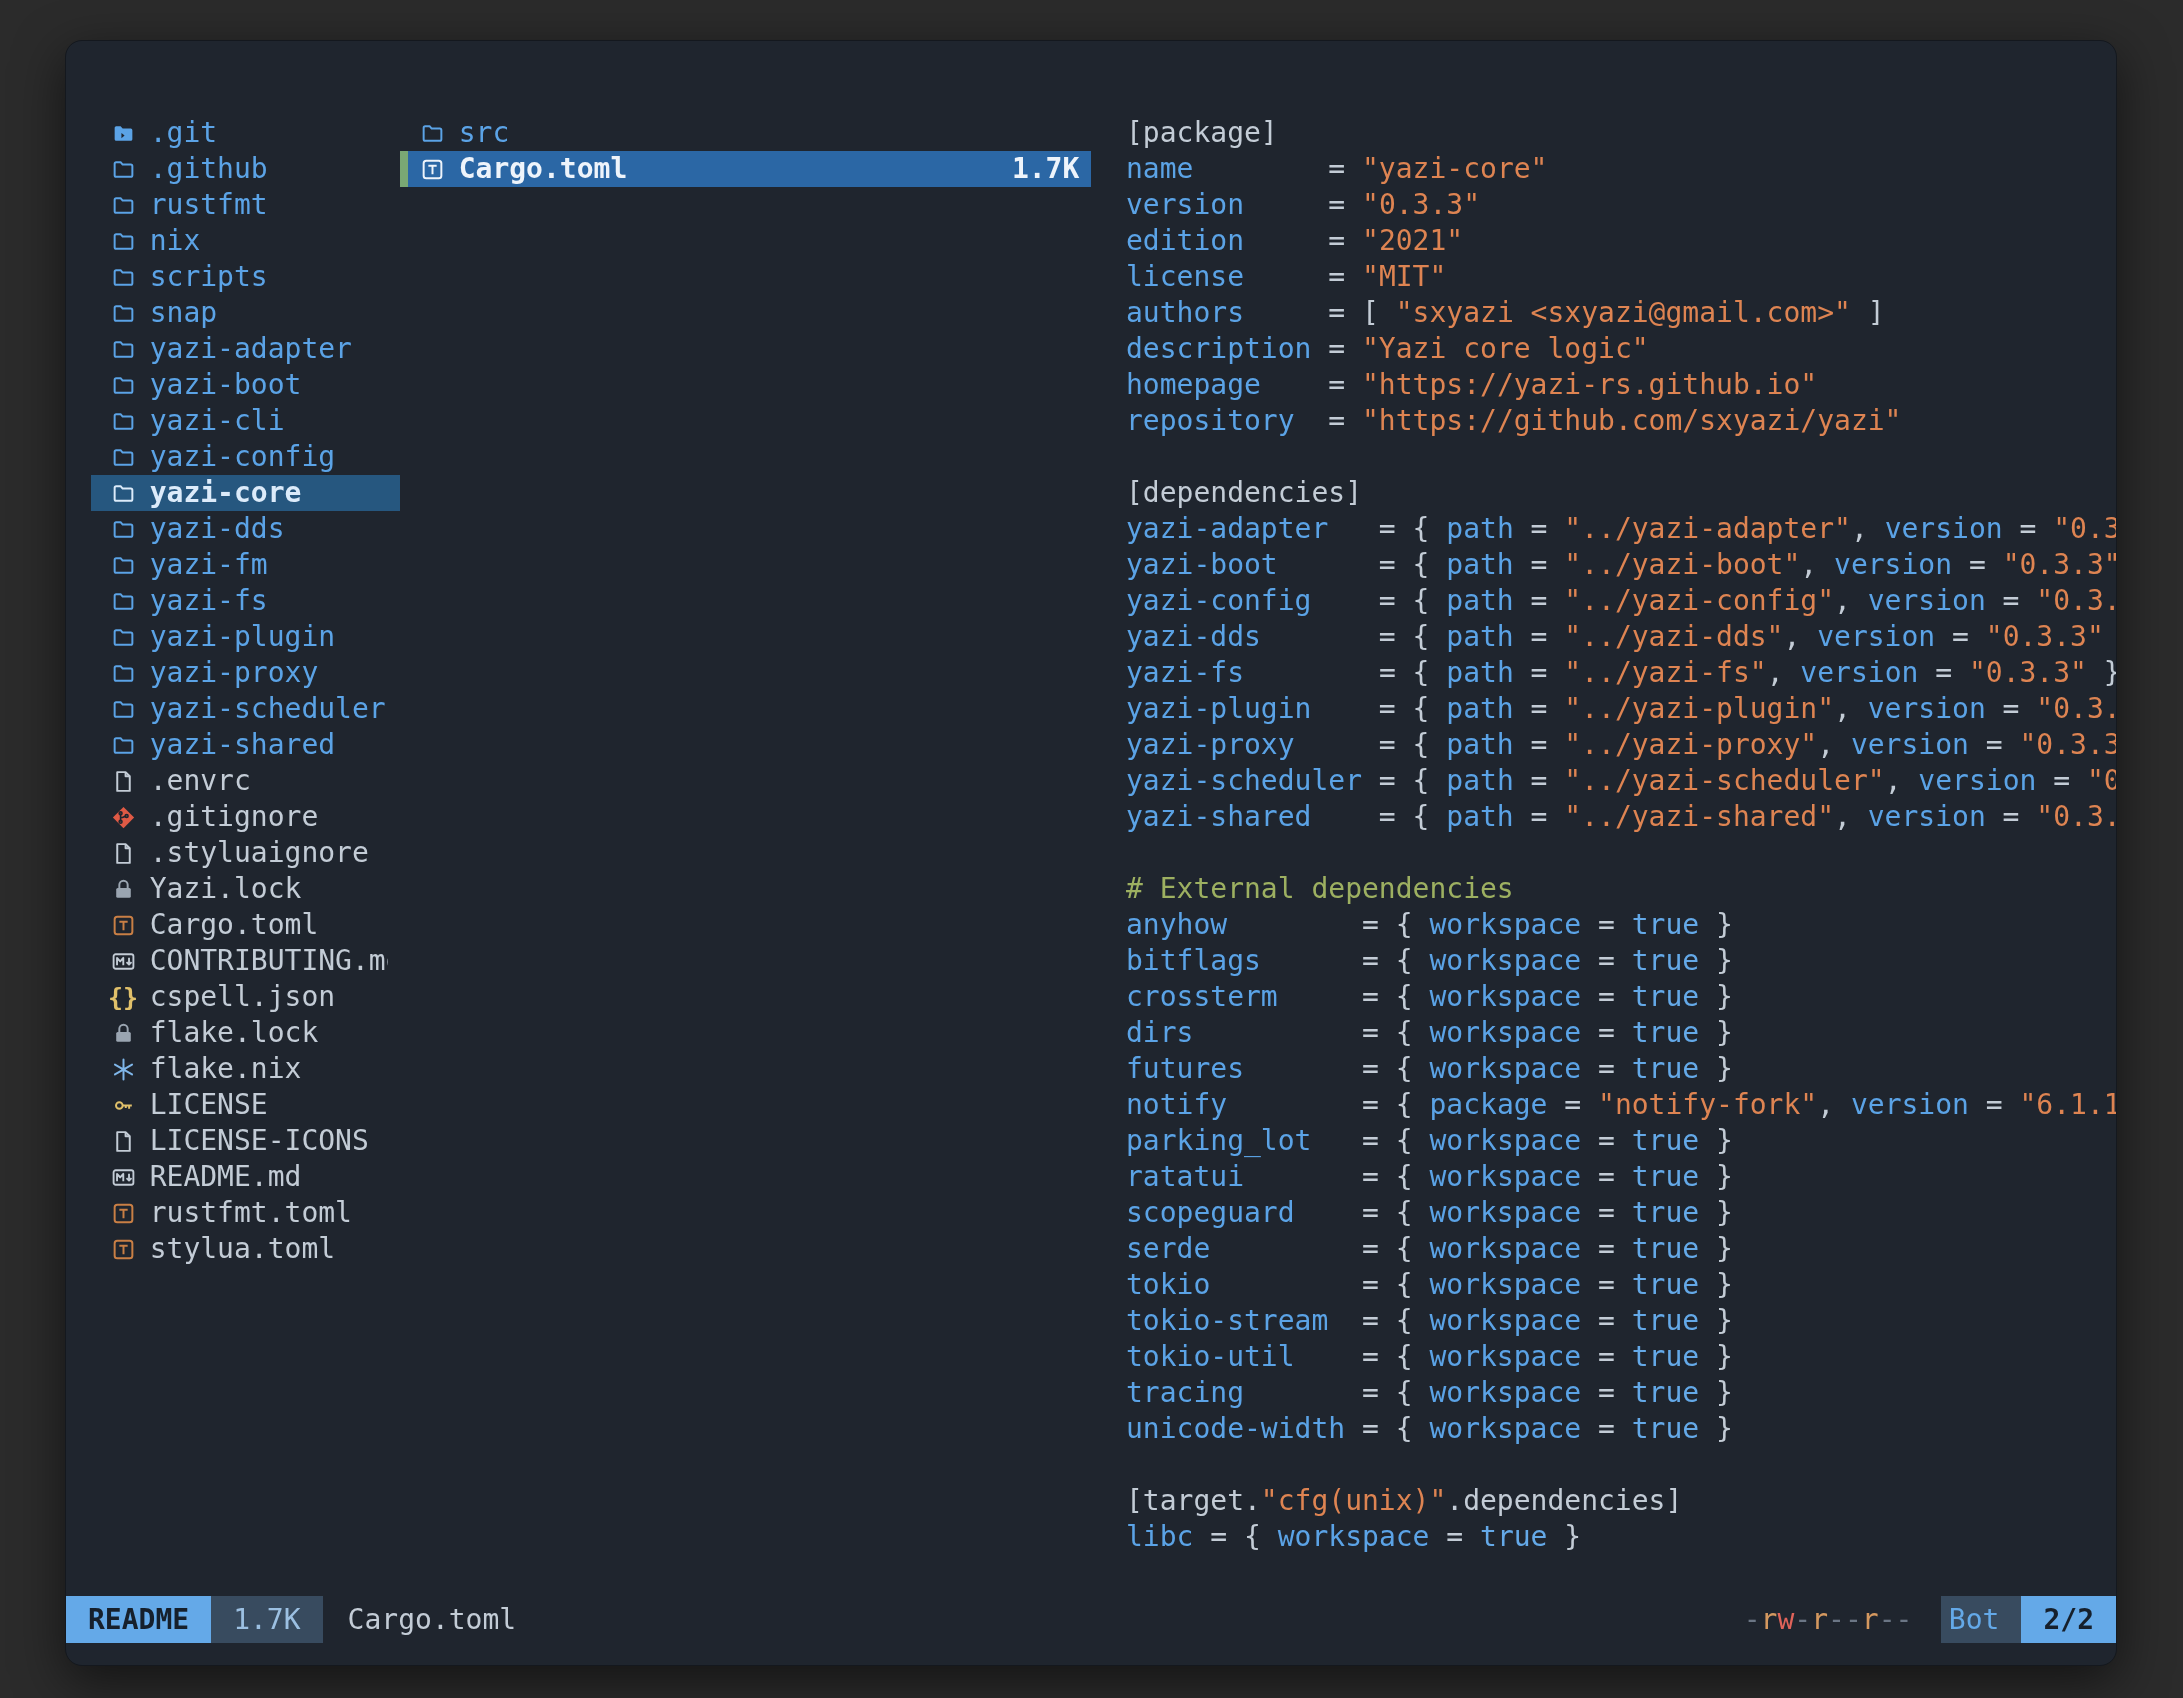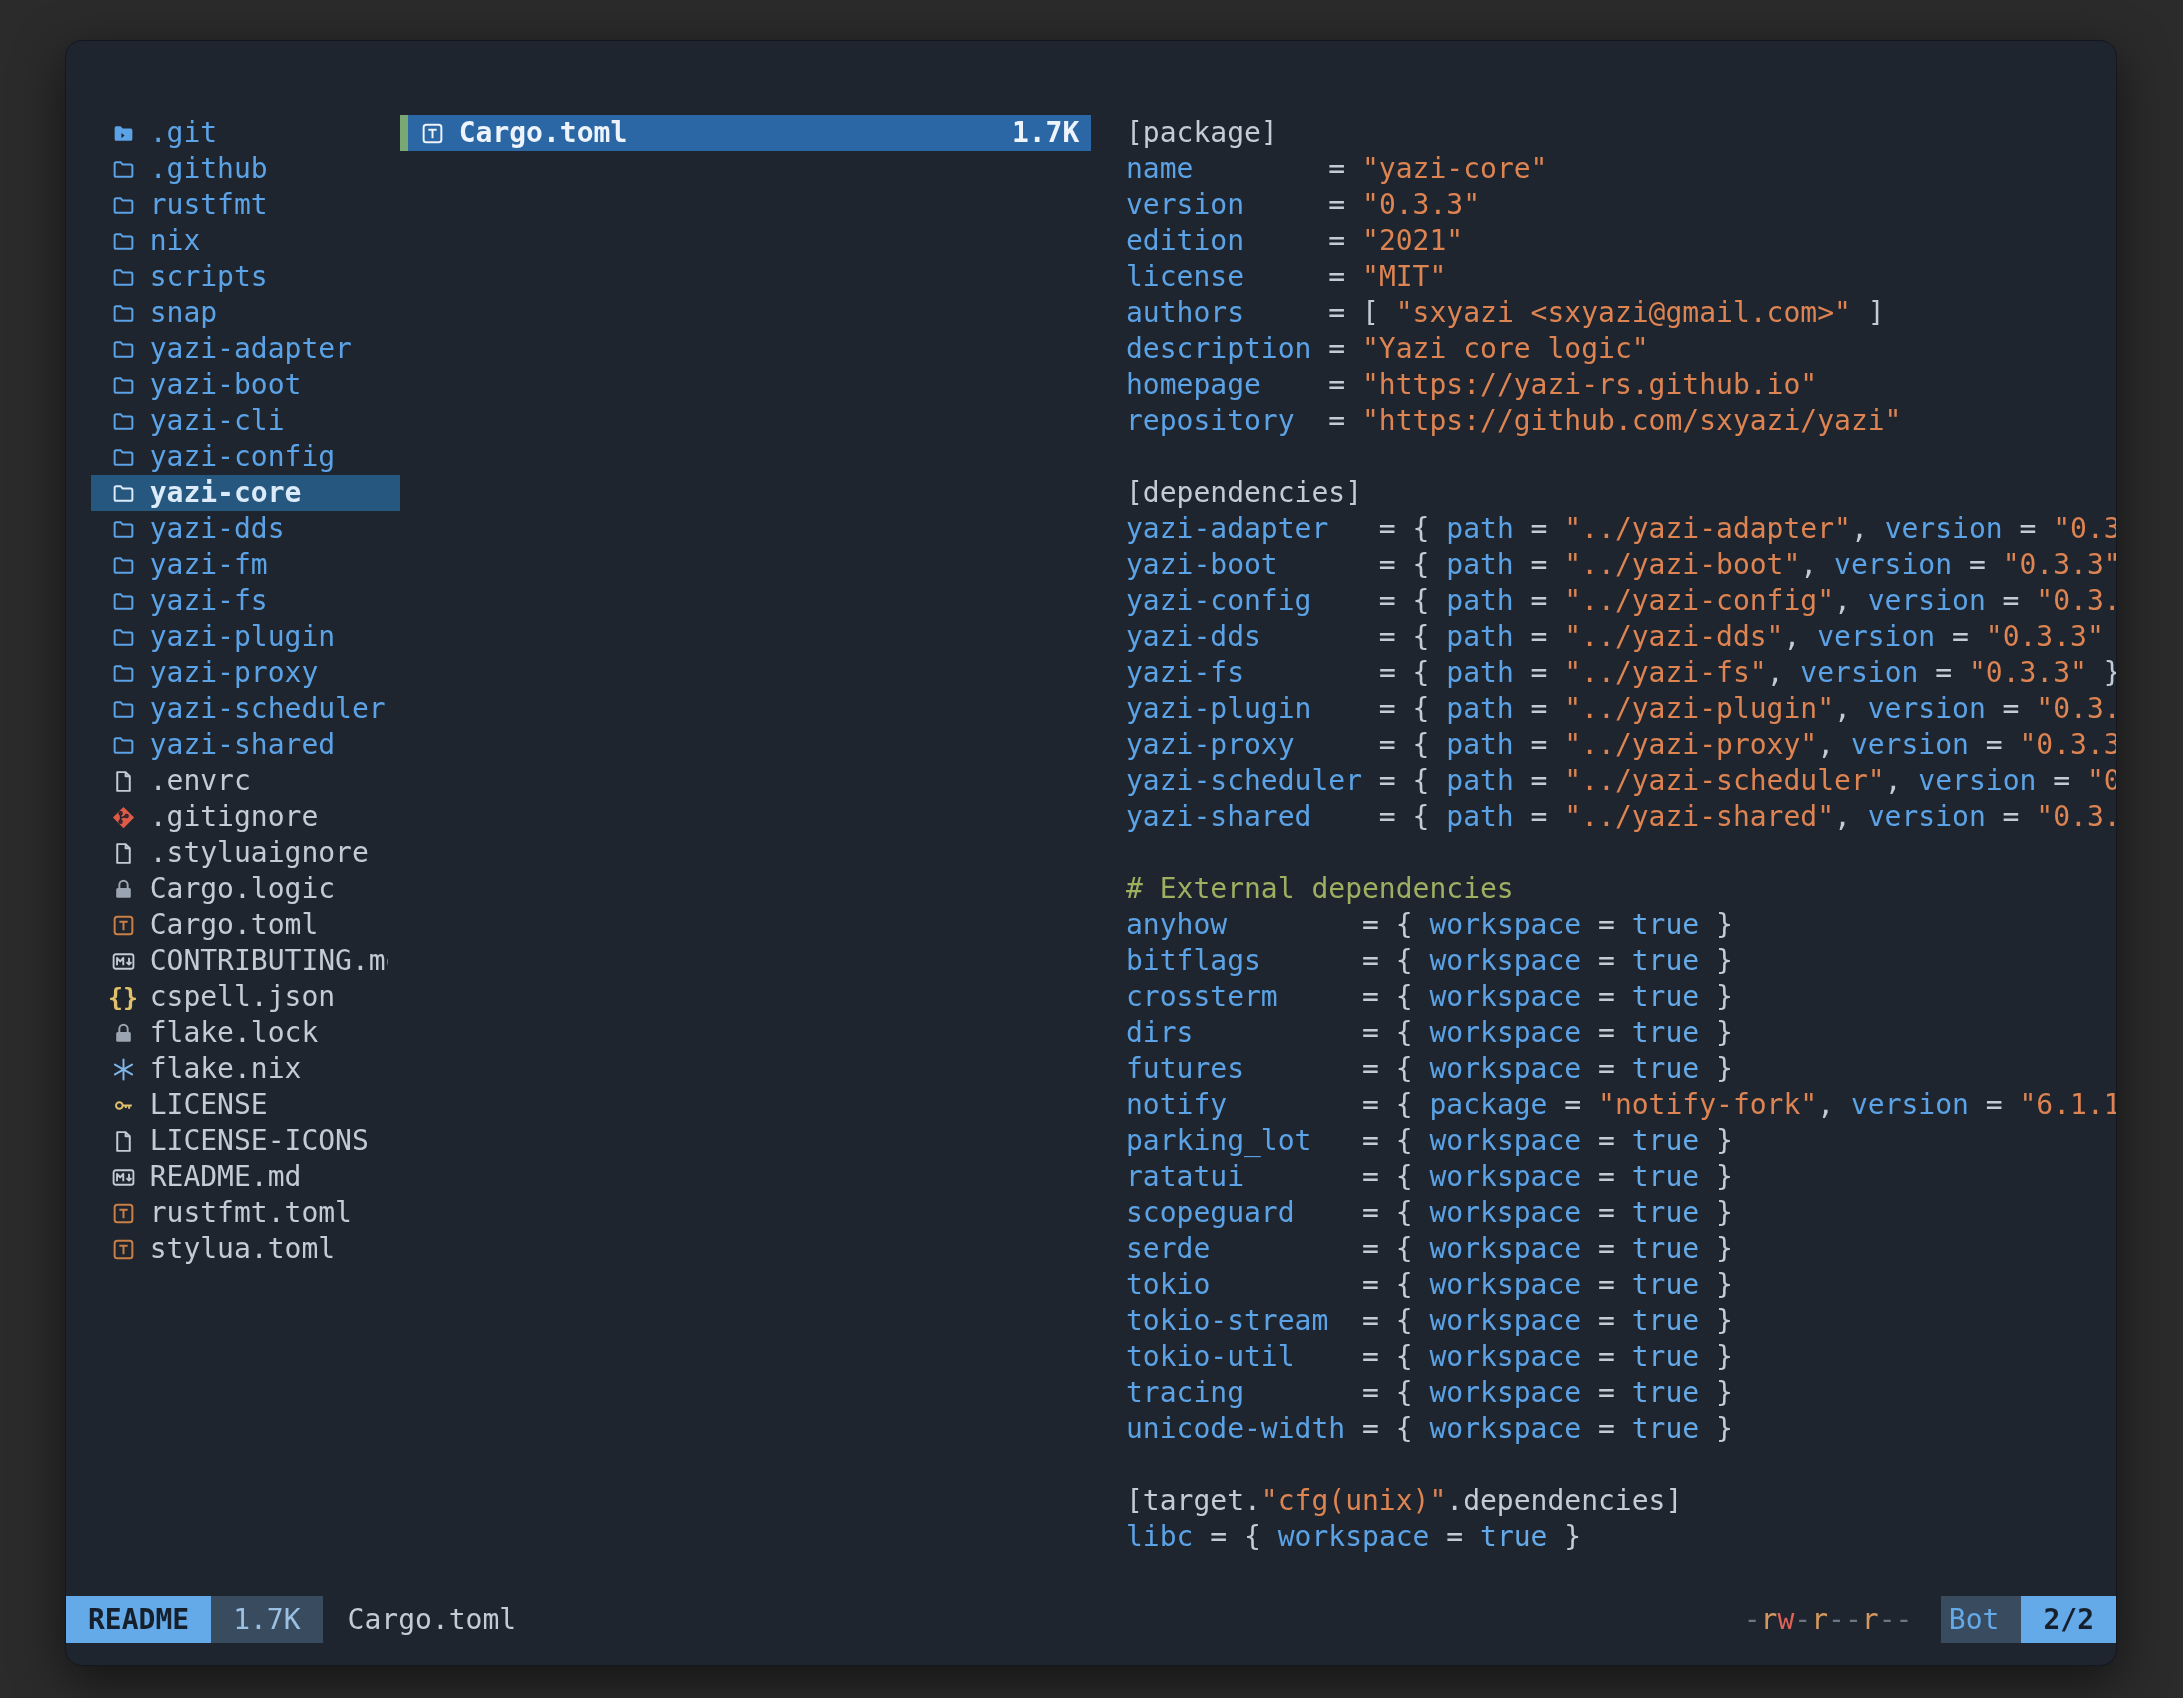--- a/index.html
+++ b/index.html
@@ -159,21 +159,21 @@
                   <circle cx="15" cy="10.6" r="1.4"></circle>
                 </g>
               </svg></span><span class="label">.gitignore</span></div>
           <div class="row file"><span class="icon file-icon"><svg viewBox="0 0 24 24" fill="none" stroke="currentColor" stroke-width="1.9" stroke-linejoin="round">
                 <path d="M6 3h8l4 4v14H6z"></path>
                 <path d="M14 3v4h4"></path>
               </svg></span><span class="label">.styluaignore</span></div>
           <div class="row file"><span class="icon lock-icon"><svg viewBox="0 0 24 24">
                 <rect x="5" y="10.5" width="14" height="9.5" rx="1.5" fill="currentColor"></rect>
                 <path d="M8 10.5V7.5a4 4 0 0 1 8 0v3" fill="none" stroke="currentColor" stroke-width="1.9"></path>
-              </svg></span><span class="label">Cargo.logic</span></div>
+              </svg></span><span class="label">Yazi.lock</span></div>
           <div class="row file"><span class="icon toml-icon"><svg viewBox="0 0 24 24" fill="none" stroke="currentColor" stroke-width="1.9">
                 <rect x="3.5" y="3.5" width="17" height="17" rx="2.5"></rect>
                 <path d="M8 8.5h8M12 8.5V16.5"></path>
               </svg></span><span class="label">Cargo.toml</span></div>
           <div class="row file"><span class="icon markdown-icon"><svg viewBox="0 0 24 24" fill="none" stroke="currentColor" stroke-width="1.8" stroke-linejoin="round">
                 <rect x="2.5" y="5" width="19" height="14" rx="2"></rect>
                 <path d="M5.8 15.5v-7l3 3.4 3-3.4v7"></path>
                 <path d="M17.3 8.5v6.3M14.9 12.6l2.4 2.4 2.4-2.4"></path>
               </svg></span><span class="label">CONTRIBUTING.md</span></div>
           <div class="row file"><span class="icon json-icon"><span class="braces">{}</span></span><span class="label">cspell.json</span></div>
@@ -202,20 +202,23 @@
                 <path d="M8 8.5h8M12 8.5V16.5"></path>
               </svg></span><span class="label">rustfmt.toml</span></div>
           <div class="row file"><span class="icon toml-icon"><svg viewBox="0 0 24 24" fill="none" stroke="currentColor" stroke-width="1.9">
                 <rect x="3.5" y="3.5" width="17" height="17" rx="2.5"></rect>
                 <path d="M8 8.5h8M12 8.5V16.5"></path>
               </svg></span><span class="label">stylua.toml</span></div>
         </div>
     </div>
     <div class="panel-mid">
       <div class="list">
+          <div class="row dir"><span class="icon folder-icon"><svg viewBox="0 0 24 24" fill="none" stroke="currentColor" stroke-width="1.9" stroke-linejoin="round">
+                <path d="M3.5 6.5a1.5 1.5 0 0 1 1.5-1.5h4.2l2 2.3H19a1.5 1.5 0 0 1 1.5 1.5v8.7a1.5 1.5 0 0 1-1.5 1.5H5a1.5 1.5 0 0 1-1.5-1.5z"></path>
+              </svg></span><span class="label">src</span></div>
           <div class="row file selected"><span class="marker"></span><span class="icon toml-icon"><svg viewBox="0 0 24 24" fill="none" stroke="currentColor" stroke-width="1.9">
                 <rect x="3.5" y="3.5" width="17" height="17" rx="2.5"></rect>
                 <path d="M8 8.5h8M12 8.5V16.5"></path>
               </svg></span><span class="label">Cargo.toml</span><span class="size">1.7K</span></div>
         </div>
     </div>
     <div class="panel-right">
       <div class="code"><div class="cline"><span class="tok-d">[package]</span></div><div class="cline"><span class="tok-k">name</span><span class="tok-d">        = </span><span class="tok-s">"yazi-core"</span></div><div class="cline"><span class="tok-k">version</span><span class="tok-d">     = </span><span class="tok-s">"0.3.3"</span></div><div class="cline"><span class="tok-k">edition</span><span class="tok-d">     = </span><span class="tok-s">"2021"</span></div><div class="cline"><span class="tok-k">license</span><span class="tok-d">     = </span><span class="tok-s">"MIT"</span></div><div class="cline"><span class="tok-k">authors</span><span class="tok-d">     = [ </span><span class="tok-s">"sxyazi &lt;sxyazi@gmail.com&gt;"</span><span class="tok-d"> ]</span></div><div class="cline"><span class="tok-k">description</span><span class="tok-d"> = </span><span class="tok-s">"Yazi core logic"</span></div><div class="cline"><span class="tok-k">homepage</span><span class="tok-d">    = </span><span class="tok-s">"https://yazi-rs.github.io"</span></div><div class="cline"><span class="tok-k">repository</span><span class="tok-d">  = </span><span class="tok-s">"https://github.com/sxyazi/yazi"</span></div><div class="cline">&nbsp;</div><div class="cline"><span class="tok-d">[dependencies]</span></div><div class="cline"><span class="tok-k">yazi-adapter</span><span class="tok-d">   = { </span><span class="tok-k">path</span><span class="tok-d"> = </span><span class="tok-s">"../yazi-adapter"</span><span class="tok-d">, </span><span class="tok-k">version</span><span class="tok-d"> = </span><span class="tok-s">"0.3</span></div><div class="cline"><span class="tok-k">yazi-boot</span><span class="tok-d">      = { </span><span class="tok-k">path</span><span class="tok-d"> = </span><span class="tok-s">"../yazi-boot"</span><span class="tok-d">, </span><span class="tok-k">version</span><span class="tok-d"> = </span><span class="tok-s">"0.3.3"</span></div><div class="cline"><span class="tok-k">yazi-config</span><span class="tok-d">    = { </span><span class="tok-k">path</span><span class="tok-d"> = </span><span class="tok-s">"../yazi-config"</span><span class="tok-d">, </span><span class="tok-k">version</span><span class="tok-d"> = </span><span class="tok-s">"0.3.</span></div><div class="cline"><span class="tok-k">yazi-dds</span><span class="tok-d">       = { </span><span class="tok-k">path</span><span class="tok-d"> = </span><span class="tok-s">"../yazi-dds"</span><span class="tok-d">, </span><span class="tok-k">version</span><span class="tok-d"> = </span><span class="tok-s">"0.3.3"</span><span class="tok-d"> </span></div><div class="cline"><span class="tok-k">yazi-fs</span><span class="tok-d">        = { </span><span class="tok-k">path</span><span class="tok-d"> = </span><span class="tok-s">"../yazi-fs"</span><span class="tok-d">, </span><span class="tok-k">version</span><span class="tok-d"> = </span><span class="tok-s">"0.3.3"</span><span class="tok-d"> }</span></div><div class="cline"><span class="tok-k">yazi-plugin</span><span class="tok-d">    = { </span><span class="tok-k">path</span><span class="tok-d"> = </span><span class="tok-s">"../yazi-plugin"</span><span class="tok-d">, </span><span class="tok-k">version</span><span class="tok-d"> = </span><span class="tok-s">"0.3.</span></div><div class="cline"><span class="tok-k">yazi-proxy</span><span class="tok-d">     = { </span><span class="tok-k">path</span><span class="tok-d"> = </span><span class="tok-s">"../yazi-proxy"</span><span class="tok-d">, </span><span class="tok-k">version</span><span class="tok-d"> = </span><span class="tok-s">"0.3.3</span></div><div class="cline"><span class="tok-k">yazi-scheduler</span><span class="tok-d"> = { </span><span class="tok-k">path</span><span class="tok-d"> = </span><span class="tok-s">"../yazi-scheduler"</span><span class="tok-d">, </span><span class="tok-k">version</span><span class="tok-d"> = </span><span class="tok-s">"0</span></div><div class="cline"><span class="tok-k">yazi-shared</span><span class="tok-d">    = { </span><span class="tok-k">path</span><span class="tok-d"> = </span><span class="tok-s">"../yazi-shared"</span><span class="tok-d">, </span><span class="tok-k">version</span><span class="tok-d"> = </span><span class="tok-s">"0.3.</span></div><div class="cline">&nbsp;</div><div class="cline"><span class="tok-c"># External dependencies</span></div><div class="cline"><span class="tok-k">anyhow</span><span class="tok-d">        = { </span><span class="tok-k">workspace</span><span class="tok-d"> = </span><span class="tok-b">true</span><span class="tok-d"> }</span></div><div class="cline"><span class="tok-k">bitflags</span><span class="tok-d">      = { </span><span class="tok-k">workspace</span><span class="tok-d"> = </span><span class="tok-b">true</span><span class="tok-d"> }</span></div><div class="cline"><span class="tok-k">crossterm</span><span class="tok-d">     = { </span><span class="tok-k">workspace</span><span class="tok-d"> = </span><span class="tok-b">true</span><span class="tok-d"> }</span></div><div class="cline"><span class="tok-k">dirs</span><span class="tok-d">          = { </span><span class="tok-k">workspace</span><span class="tok-d"> = </span><span class="tok-b">true</span><span class="tok-d"> }</span></div><div class="cline"><span class="tok-k">futures</span><span class="tok-d">       = { </span><span class="tok-k">workspace</span><span class="tok-d"> = </span><span class="tok-b">true</span><span class="tok-d"> }</span></div><div class="cline"><span class="tok-k">notify</span><span class="tok-d">        = { </span><span class="tok-k">package</span><span class="tok-d"> = </span><span class="tok-s">"notify-fork"</span><span class="tok-d">, </span><span class="tok-k">version</span><span class="tok-d"> = </span><span class="tok-s">"6.1.1</span></div><div class="cline"><span class="tok-k">parking_lot</span><span class="tok-d">   = { </span><span class="tok-k">workspace</span><span class="tok-d"> = </span><span class="tok-b">true</span><span class="tok-d"> }</span></div><div class="cline"><span class="tok-k">ratatui</span><span class="tok-d">       = { </span><span class="tok-k">workspace</span><span class="tok-d"> = </span><span class="tok-b">true</span><span class="tok-d"> }</span></div><div class="cline"><span class="tok-k">scopeguard</span><span class="tok-d">    = { </span><span class="tok-k">workspace</span><span class="tok-d"> = </span><span class="tok-b">true</span><span class="tok-d"> }</span></div><div class="cline"><span class="tok-k">serde</span><span class="tok-d">         = { </span><span class="tok-k">workspace</span><span class="tok-d"> = </span><span class="tok-b">true</span><span class="tok-d"> }</span></div><div class="cline"><span class="tok-k">tokio</span><span class="tok-d">         = { </span><span class="tok-k">workspace</span><span class="tok-d"> = </span><span class="tok-b">true</span><span class="tok-d"> }</span></div><div class="cline"><span class="tok-k">tokio-stream</span><span class="tok-d">  = { </span><span class="tok-k">workspace</span><span class="tok-d"> = </span><span class="tok-b">true</span><span class="tok-d"> }</span></div><div class="cline"><span class="tok-k">tokio-util</span><span class="tok-d">    = { </span><span class="tok-k">workspace</span><span class="tok-d"> = </span><span class="tok-b">true</span><span class="tok-d"> }</span></div><div class="cline"><span class="tok-k">tracing</span><span class="tok-d">       = { </span><span class="tok-k">workspace</span><span class="tok-d"> = </span><span class="tok-b">true</span><span class="tok-d"> }</span></div><div class="cline"><span class="tok-k">unicode-width</span><span class="tok-d"> = { </span><span class="tok-k">workspace</span><span class="tok-d"> = </span><span class="tok-b">true</span><span class="tok-d"> }</span></div><div class="cline">&nbsp;</div><div class="cline"><span class="tok-d">[target.</span><span class="tok-s">"cfg(unix)"</span><span class="tok-d">.dependencies]</span></div><div class="cline"><span class="tok-k">libc</span><span class="tok-d"> = { </span><span class="tok-k">workspace</span><span class="tok-d"> = </span><span class="tok-b">true</span><span class="tok-d"> }</span></div></div>
     </div>
   </div>

